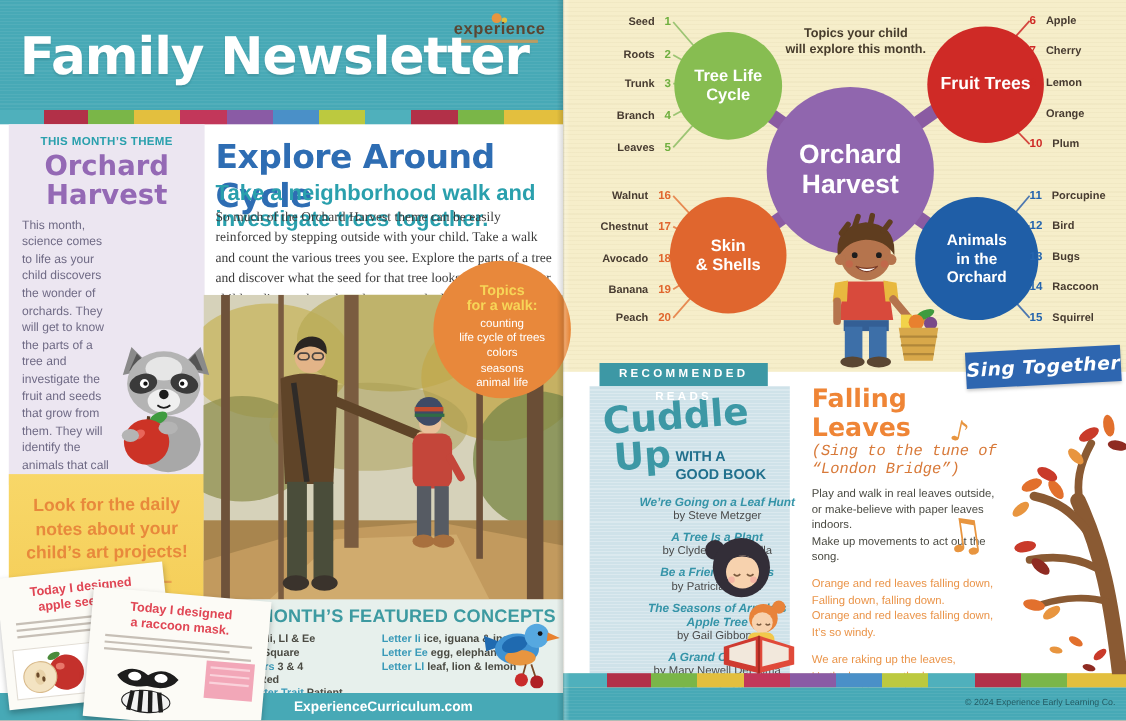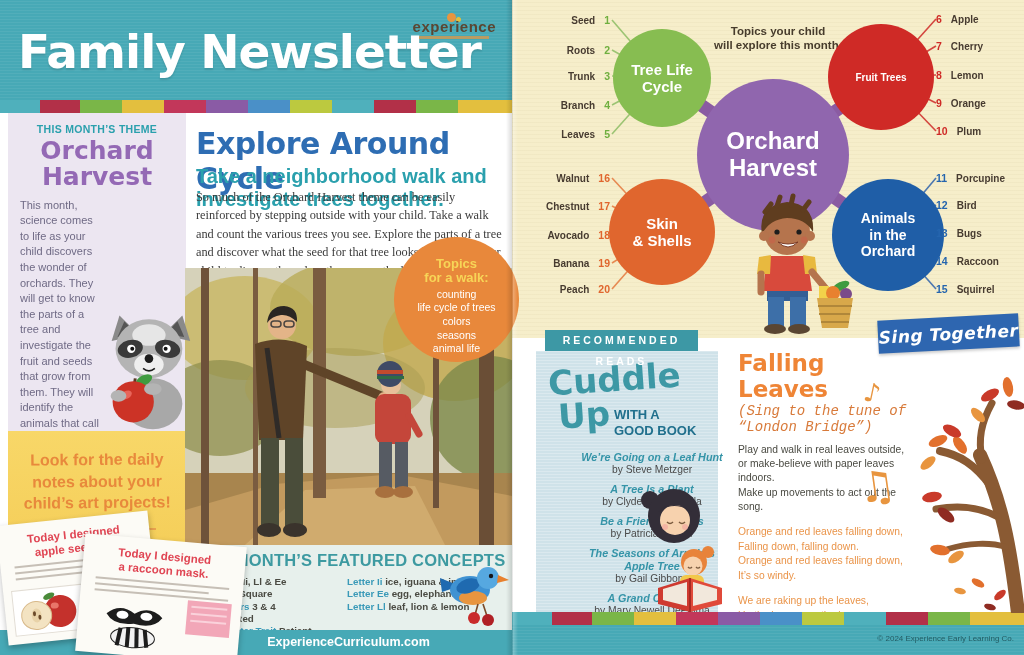--- a/index.html
+++ b/index.html
@@ -75,21 +75,21 @@
   #website{left:185px;top:635px;width:327px;text-align:center;color:#fff;font-weight:bold;font-size:12.5px;z-index:6;}
 
   
   #rpage{left:512px;top:0;width:512px;height:655px;background:#f6eeca;
     background-image:repeating-linear-gradient(0deg,rgba(120,100,40,.04) 0 1px,transparent 1px 4px);}
   #rpage .inner{position:absolute;left:0;top:0;width:512px;height:655px;}
   #maplines{left:0;top:0;width:512px;height:332px;z-index:1;}
   .node{border-radius:50%;z-index:2;display:flex;align-items:center;justify-content:center;
     text-align:center;color:#fff;font-weight:bold;}
   #node-green{left:101px;top:29px;width:98px;height:98px;background:#87bd51;font-size:15px;line-height:1.15;}
-  #node-red{left:316px;top:24px;width:106px;height:106px;background:#cf2a26;font-size:10px;}
+  #node-red{left:331px;top:24px;width:106px;height:106px;background:#cf2a26;font-size:16px;}
   #node-purple{left:185px;top:79px;width:152px;height:152px;background:#9066ae;font-size:24px;line-height:1.12;}
   #node-orange{left:97px;top:179px;width:106px;height:106px;background:#e0662e;font-size:15px;line-height:1.15;}
   #node-blue{left:320px;top:179px;width:112px;height:112px;background:#1f5ea7;font-size:14px;line-height:1.2;}
   #caption{left:196px;top:24px;width:140px;text-align:center;color:#473c2c;font-weight:bold;
     font-size:11.5px;line-height:1.25;z-index:2;}
   .mrow{display:flex;gap:9px;align-items:baseline;font-size:10px;font-weight:bold;z-index:3;height:14px;line-height:14px;}
   .mrowL{left:16px;width:82px;justify-content:flex-end;}
   .mrowR{left:424px;width:86px;justify-content:flex-start;}
   .mlabel{color:#473b30;}
   .mnum{font-size:10.5px;}

